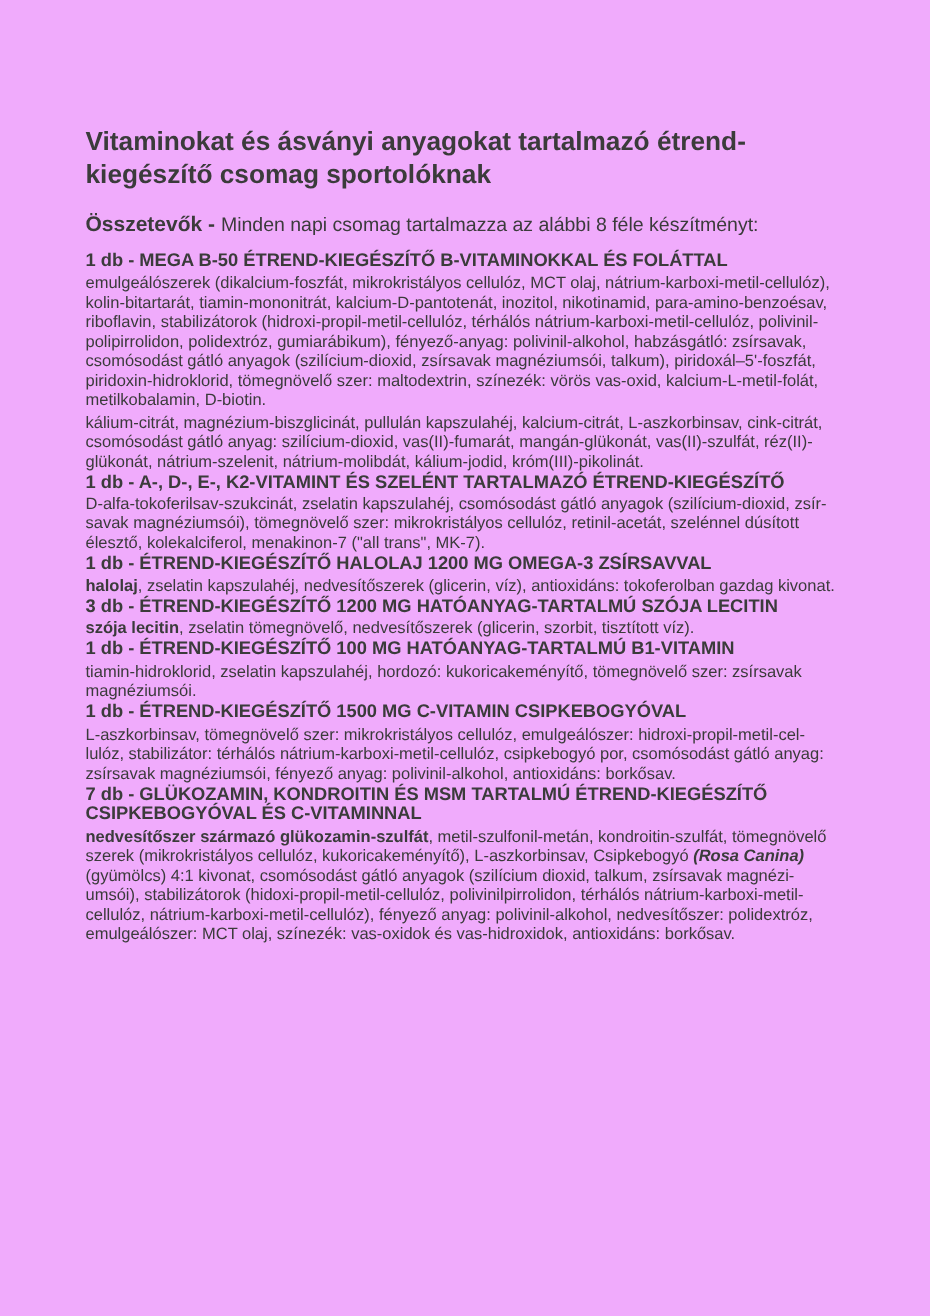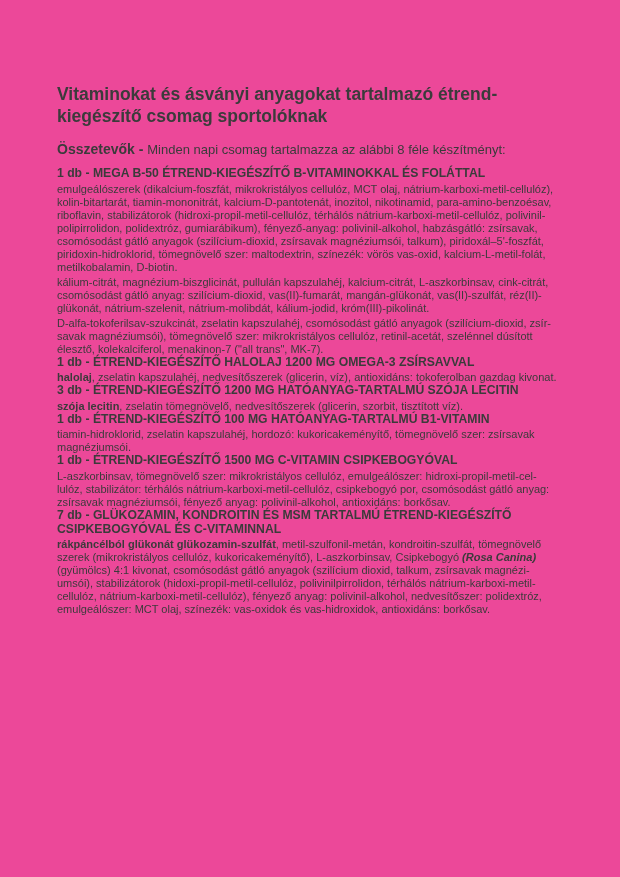--- a/index.html
+++ b/index.html
@@ -12,21 +12,21 @@
     height: 877px;
     overflow: hidden;
     font-family: "Liberation Sans", sans-serif;
     color: #3b3b3b;
   }
   .page {
     box-sizing: border-box;
     width: 620px;
     height: 877px;
     padding: 84px 48px 20px 57px;
-    background: #ec4899;
+    background: #f0abfc;
   }
   .title {
     margin: 0 0 13px 0;
     font-size: 17.5px;
     line-height: 21.5px;
     font-weight: bold;
     white-space: pre-line;
     color: #3b3b3b;
   }
   .intro {
@@ -78,20 +78,21 @@
 metilkobalamin, D-biotin.</span></p>
   </section>
 
   <section class="item">
     <p class="s-body"><span>kálium-citrát, magnézium-biszglicinát, pullulán kapszulahéj, kalcium-citrát, L-aszkorbinsav, cink-citrát,
 csomósodást gátló anyag: szilícium-dioxid, vas(II)-fumarát, mangán-glükonát, vas(II)-szulfát, réz(II)-
 glükonát, nátrium-szelenit, nátrium-molibdát, kálium-jodid, króm(III)-pikolinát.</span></p>
   </section>
 
   <section class="item">
+    <h2 class="s-head">1 db - A-, D-, E-, K2-VITAMINT ÉS SZELÉNT TARTALMAZÓ ÉTREND-KIEGÉSZÍTŐ</h2>
     <p class="s-body"><span>D-alfa-tokoferilsav-szukcinát, zselatin kapszulahéj, csomósodást gátló anyagok (szilícium-dioxid, zsír-
 savak magnéziumsói), tömegnövelő szer: mikrokristályos cellulóz, retinil-acetát, szelénnel dúsított
 élesztő, kolekalciferol, menakinon-7 ("all trans", MK-7).</span></p>
   </section>
 
   <section class="item">
     <h2 class="s-head">1 db - ÉTREND-KIEGÉSZÍTŐ HALOLAJ 1200 MG OMEGA-3 ZSÍRSAVVAL</h2>
     <p class="s-body"><span class="b">halolaj</span><span>, zselatin kapszulahéj, nedvesítőszerek (glicerin, víz), antioxidáns: tokoferolban gazdag kivonat.</span></p>
   </section>
 
@@ -109,21 +110,21 @@
   <section class="item">
     <h2 class="s-head">1 db - ÉTREND-KIEGÉSZÍTŐ 1500 MG C-VITAMIN CSIPKEBOGYÓVAL</h2>
     <p class="s-body"><span>L-aszkorbinsav, tömegnövelő szer: mikrokristályos cellulóz, emulgeálószer: hidroxi-propil-metil-cel-
 lulóz, stabilizátor: térhálós nátrium-karboxi-metil-cellulóz, csipkebogyó por, csomósodást gátló anyag:
 zsírsavak magnéziumsói, fényező anyag: polivinil-alkohol, antioxidáns: borkősav.</span></p>
   </section>
 
   <section class="item">
     <h2 class="s-head">7 db - GLÜKOZAMIN, KONDROITIN ÉS MSM TARTALMÚ ÉTREND-KIEGÉSZÍTŐ
 CSIPKEBOGYÓVAL ÉS C-VITAMINNAL</h2>
-    <p class="s-body"><span class="b">rákpáncélból glükonát glükozamin-szulfát</span><span>, metil-szulfonil-metán, kondroitin-szulfát, tömegnövelő
+    <p class="s-body"><span class="b">nedvesítőszer származó glükozamin-szulfát</span><span>, metil-szulfonil-metán, kondroitin-szulfát, tömegnövelő
 szerek (mikrokristályos cellulóz, kukoricakeményítő), L-aszkorbinsav, Csipkebogyó </span><span class="bi">(Rosa Canina)</span><span>
 (gyümölcs) 4:1 kivonat, csomósodást gátló anyagok (szilícium dioxid, talkum, zsírsavak magnézi-
 umsói), stabilizátorok (hidoxi-propil-metil-cellulóz, polivinilpirrolidon, térhálós nátrium-karboxi-metil-
 cellulóz, nátrium-karboxi-metil-cellulóz), fényező anyag: polivinil-alkohol, nedvesítőszer: polidextróz,
 emulgeálószer: MCT olaj, színezék: vas-oxidok és vas-hidroxidok, antioxidáns: borkősav.</span></p>
   </section>
 
 </div>
 
 </body></html>

